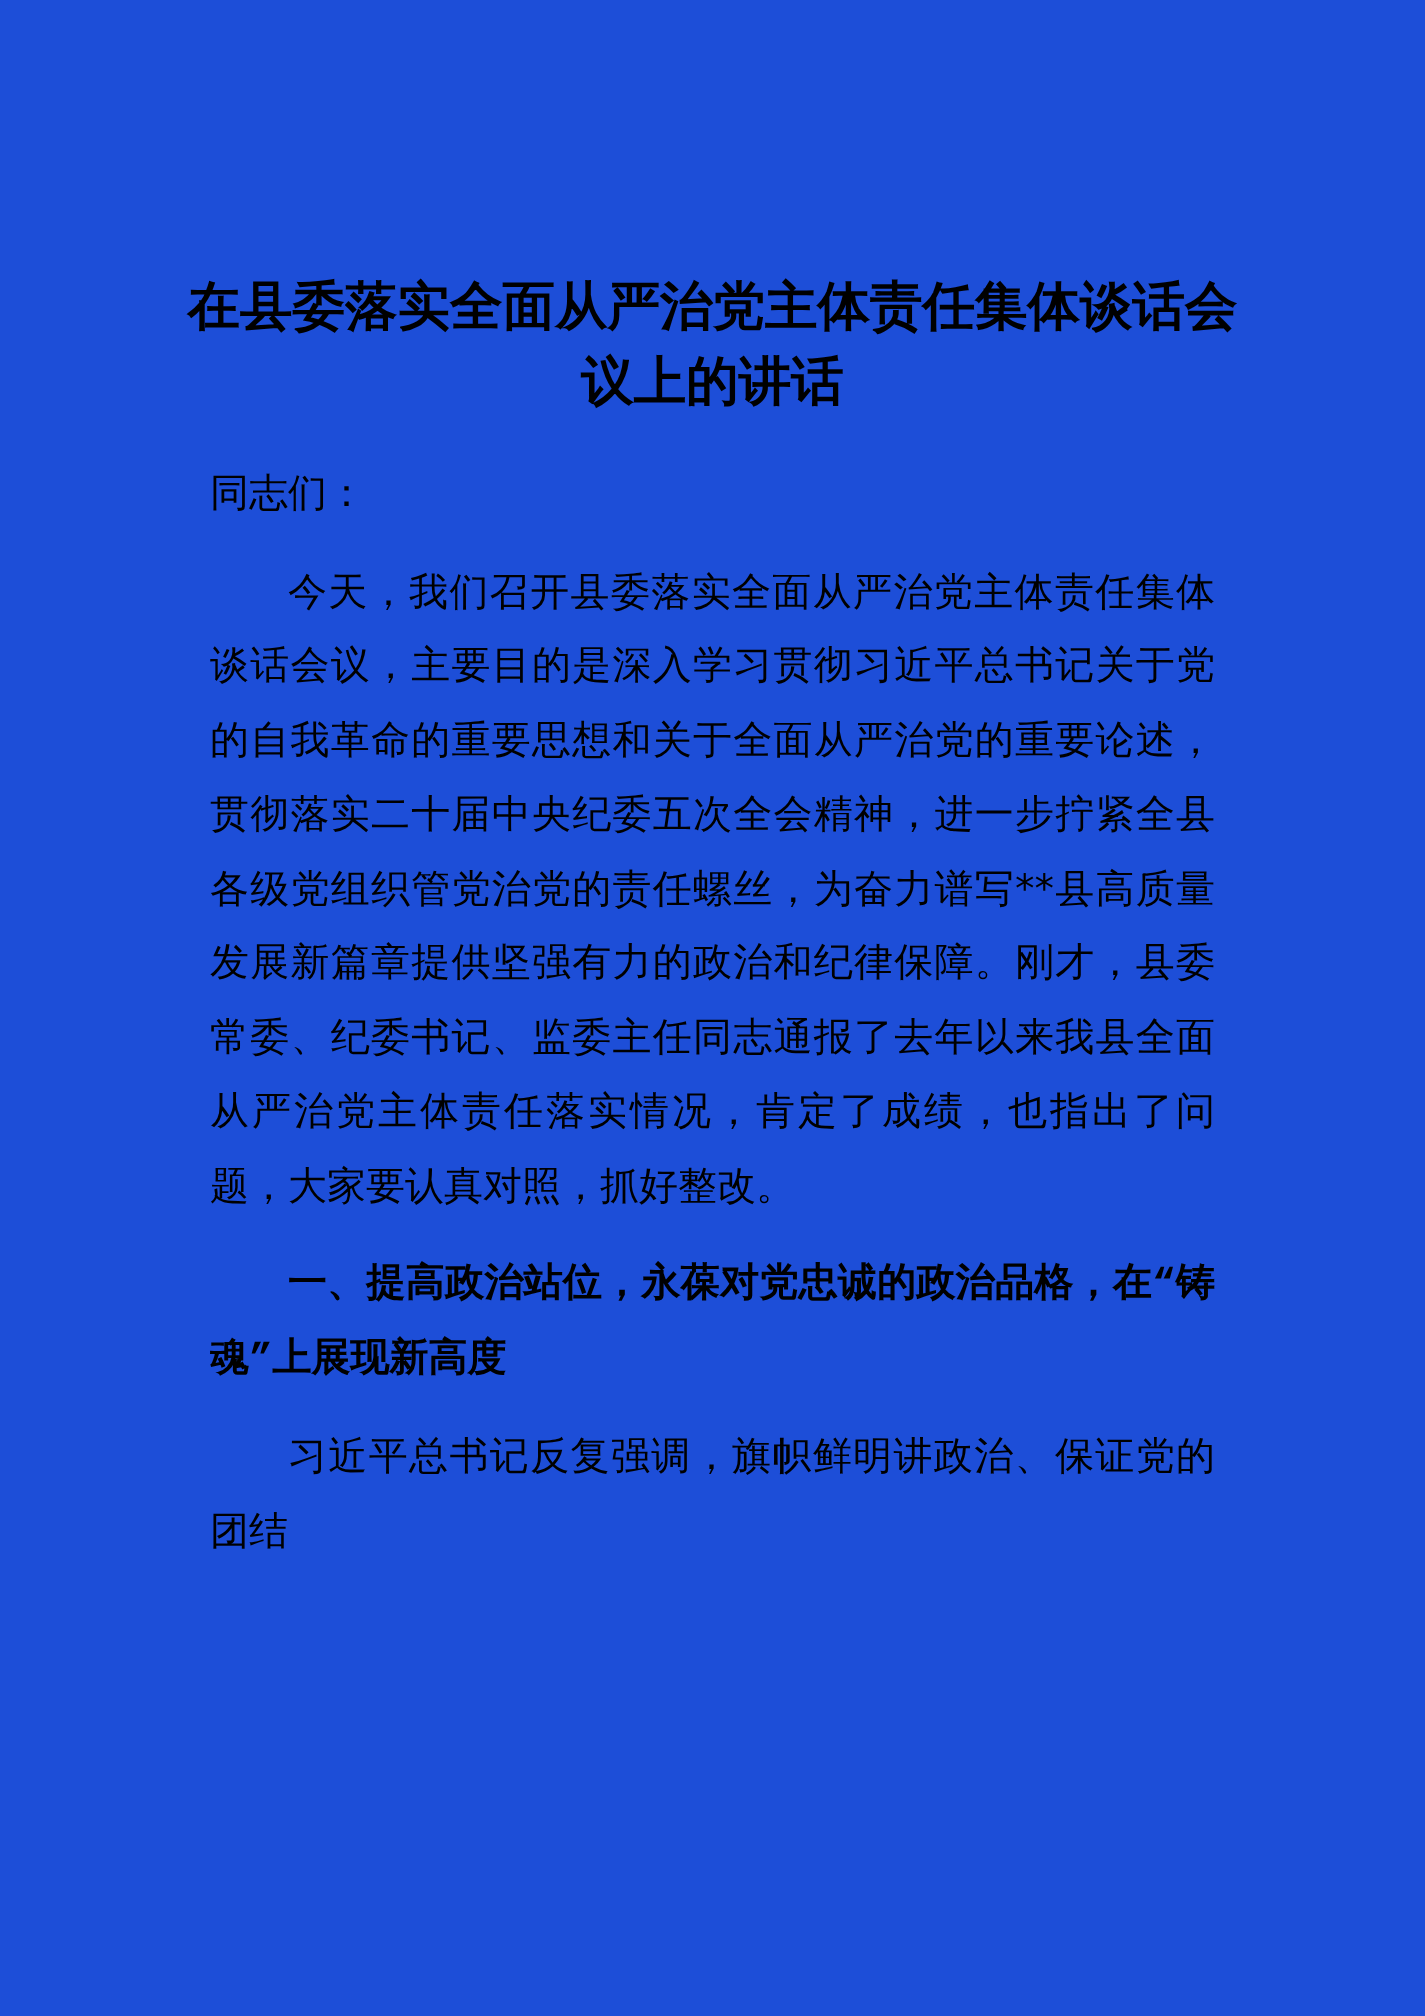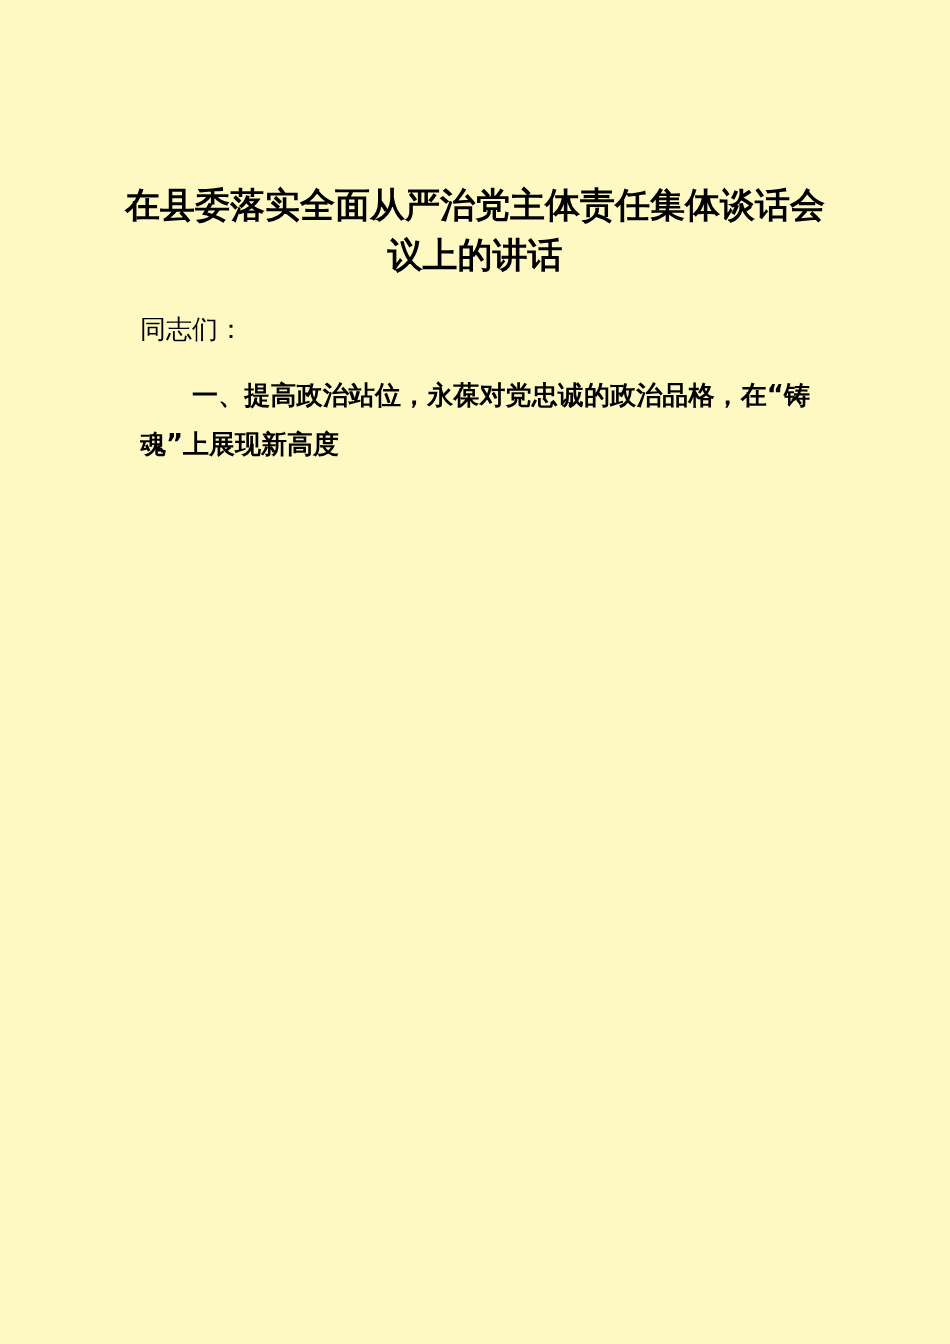--- a/index.html
+++ b/index.html
@@ -12,21 +12,21 @@
       height: 1344px;
       overflow: hidden;
       color: #000000;
       font-family: "DejaVu Sans", "Liberation Sans", sans-serif;
     }
     .page {
       box-sizing: border-box;
       width: 950px;
       height: 1344px;
       padding: 180px 0 0 124px;
-      background: #fef9c3;
+      background: #1d4ed8;
     }
     .content {
       width: 702px;
     }
     .doc-title {
       margin: 0 0 25px 0;
       font-size: 35px;
       line-height: 50px;
       font-weight: bold;
       text-align: center;
@@ -41,29 +41,32 @@
       color: #000000;
       word-break: normal;
       overflow-wrap: normal;
     }
     p.salutation {
       text-indent: 0;
     }
     p.section-heading {
       font-weight: bold;
       margin-top: 5px;
+      font-family: Liberation Mono, monospace;
     }
   </style>
 </head>
 <body>
 
 <div class="page">
   <div class="content">
     <h1 class="doc-title">在县委落实全面从严治党主体责任集体谈话会议上的讲话</h1>
 
     <p class="para salutation">同志们：</p>
 
+    <p class="para">今天，我们召开县委落实全面从严治党主体责任集体谈话会议，主要目的是深入学习贯彻习近平总书记关于党的自我革命的重要思想和关于全面从严治党的重要论述，贯彻落实二十届中央纪委五次全会精神，进一步拧紧全县各级党组织管党治党的责任螺丝，为奋力谱写**县高质量发展新篇章提供坚强有力的政治和纪律保障。刚才，县委常委、纪委书记、监委主任同志通报了去年以来我县全面从严治党主体责任落实情况，肯定了成绩，也指出了问题，大家要认真对照，抓好整改。</p>
 
 
     <p class="para section-heading">一、提高政治站位，永葆对党忠诚的政治品格，在“铸魂”上展现新高度</p>
 
+    <p class="para">习近平总书记反复强调，旗帜鲜明讲政治、保证党的团结</p>
   </div>
 </div>
 
 </body></html>

